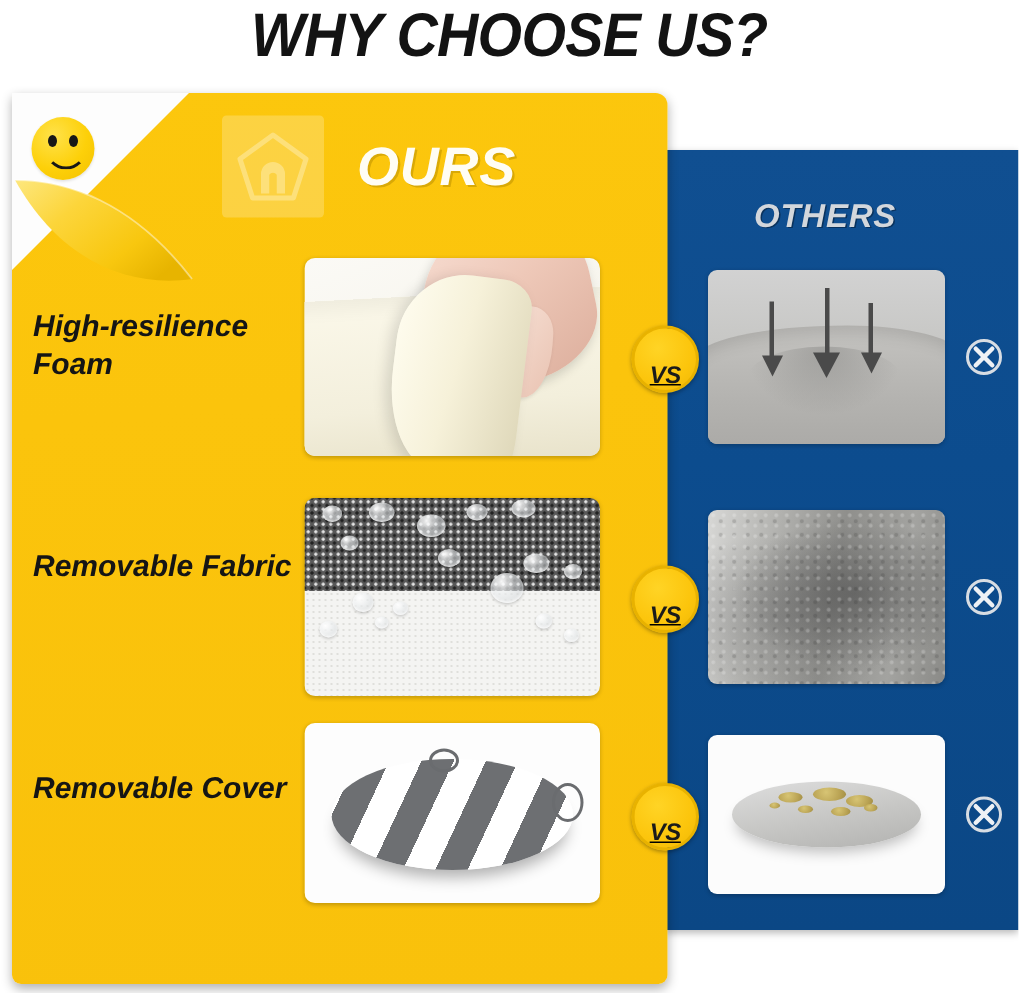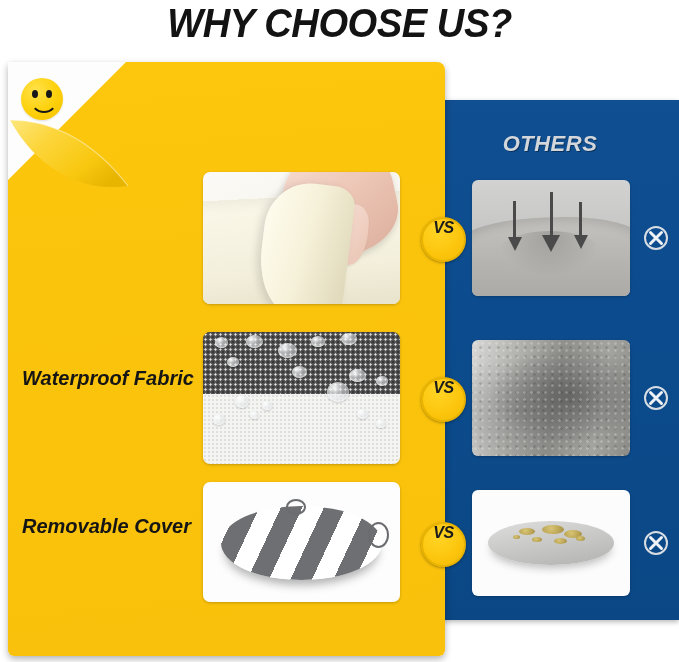--- a/index.html
+++ b/index.html
@@ -190,23 +190,24 @@
   .vs-badge {
     position: absolute;
     left: 421px;
     width: 41px;
     height: 41px;
     border-radius: 50%;
     background: radial-gradient(circle at 38% 32%, #ffd425 0%, #fcc50c 60%, #f0b806 100%);
     border: 2.5px solid #e8b200;
     box-shadow: 0 1px 3px rgba(0,0,0,0.35);
     display: flex;
-    align-items: flex-start;
+    align-items: flex-end;
     justify-content: center;
     z-index: 9;
+    text-decoration: underline;
   }
   .vs-badge span {
     font-size: 16px;
     font-weight: bold;
     font-style: italic;
     color: #1b1b1b;
     letter-spacing: -0.3px;
   }
 
   
@@ -396,23 +397,33 @@
       <path d="M0 2 C34 2 78 16 118 68" fill="none" stroke="rgba(255,255,255,0.45)" stroke-width="1.2"></path>
     </svg>
   </div>
 
   <div class="smiley">
     <div class="eye l"></div>
     <div class="eye r"></div>
     <div class="mouth"></div>
   </div>
 
+  <div class="ours-header">
+    <div class="ours-logo">
+      <svg width="52" height="52" viewBox="0 0 52 52">
+        <path d="M26 5 L48 21 L39.6 47 L12.4 47 L4 21 Z" fill="none" stroke="#fde07a" stroke-width="3.4" stroke-linejoin="round"></path>
+        <path d="M18 44 L18 31 A8 8 0 0 1 34 31 L34 44 L28.5 44 L28.5 31.5 A3 3 0 0 0 23.5 31.5 L23.5 44 Z" fill="#fde07a"></path>
+      </svg>
+    </div>
+    <div class="ours-label">OURS</div>
+  </div>
 </div>
 
 <div class="row" style="top:168px;">
+  <div class="feature-label" style="top:38px;">High-resilience Foam</div>
 
   <div class="thumb thumb-ours" style="top:4px;height:132px;">
     <div class="art">
       <div class="foam-bg"></div>
       <div class="foam-slab"></div>
       <div class="hand"></div>
       <div class="finger f1"></div>
       <div class="finger f2"></div>
       <div class="finger f3"></div>
       <div class="foam-lift"></div>
@@ -445,21 +456,21 @@
 
   <div class="x-icon" style="top:57px;">
     <svg width="26" height="26" viewBox="0 0 26 26">
       <circle cx="13" cy="13" r="11" fill="none" stroke="#d8dde3" stroke-width="2"></circle>
       <path d="M7.5 7.5 L18.5 18.5 M18.5 7.5 L7.5 18.5" stroke="#eef1f5" stroke-width="3" stroke-linecap="round"></path>
     </svg>
   </div>
 </div>
 
 <div class="row" style="top:328px;">
-  <div class="feature-label" style="top:38px;">Waterproof Fabric</div>
+  <div class="feature-label" style="top:38px;">Removable Fabric</div>
 
   <div class="thumb thumb-ours" style="top:4px;height:132px;">
     <div class="art">
       <div class="mesh-top"></div>
       <div class="mesh-bot"></div>
       <div class="bead" style="left:6%;top:4%;width:13px;height:11px;"></div>
       <div class="bead" style="left:22%;top:2%;width:17px;height:13px;"></div>
       <div class="bead" style="left:38%;top:8%;width:19px;height:15px;"></div>
       <div class="bead" style="left:55%;top:3%;width:14px;height:11px;"></div>
       <div class="bead" style="left:70%;top:1%;width:16px;height:12px;"></div>

